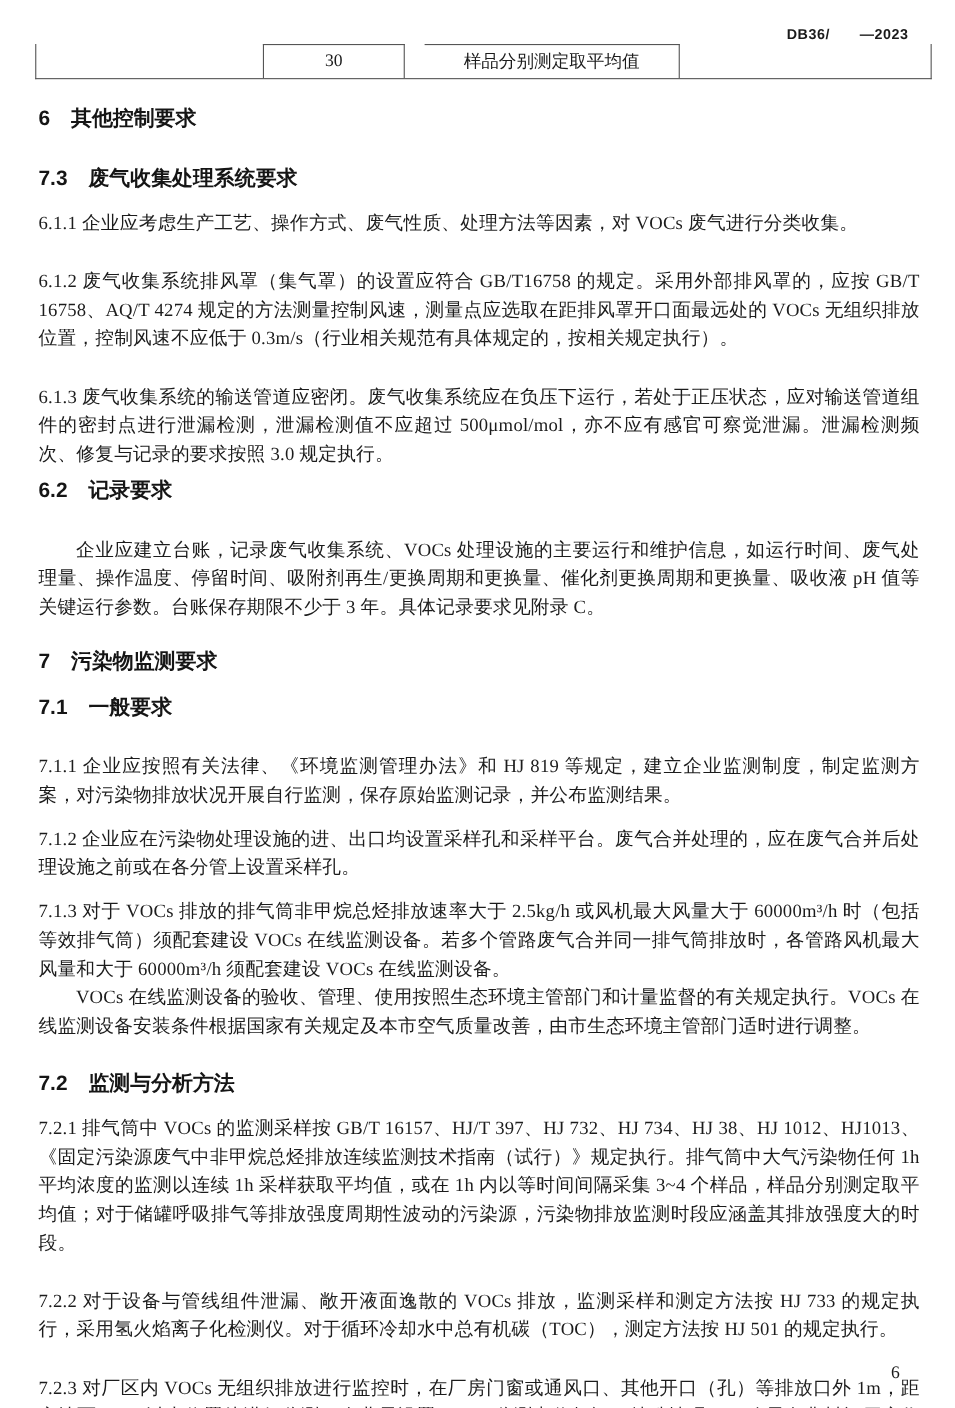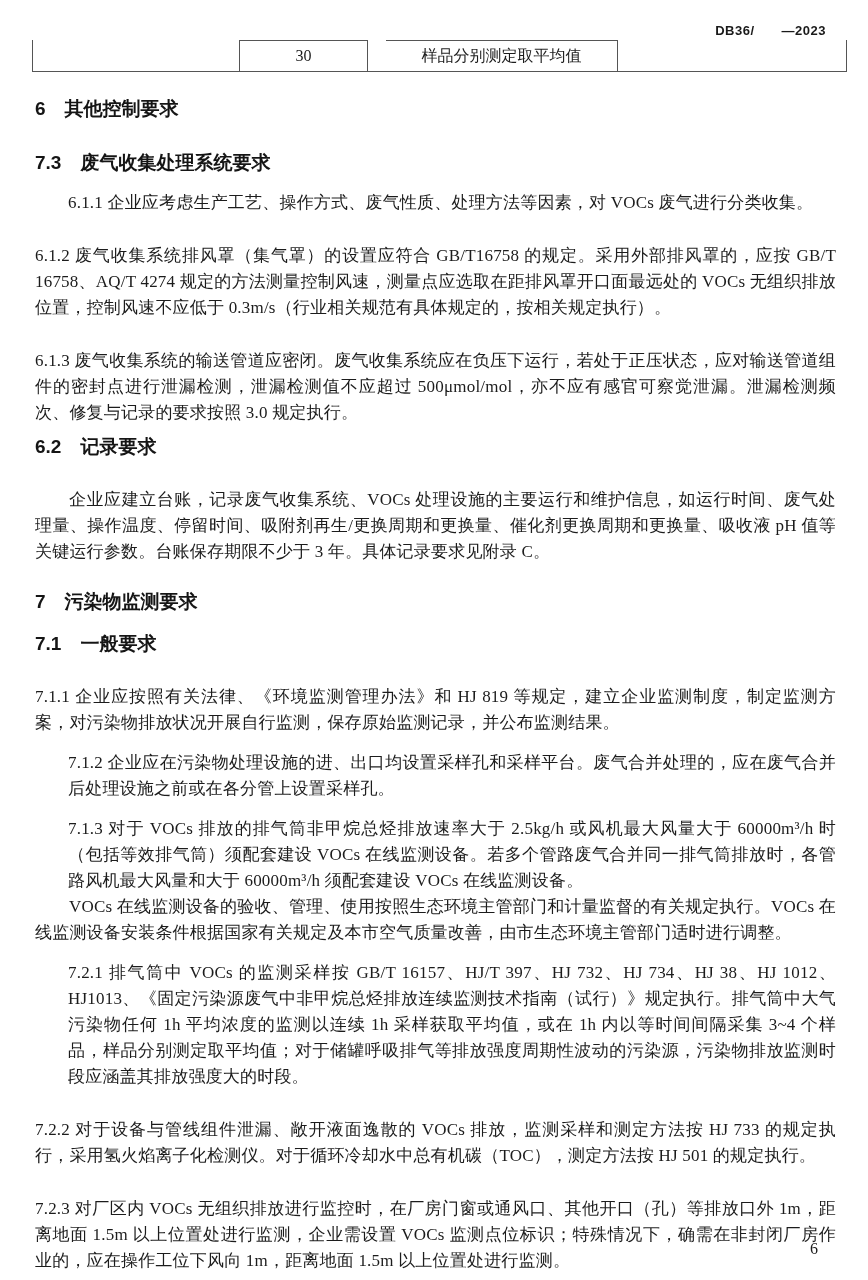--- a/index.html
+++ b/index.html
@@ -84,21 +84,21 @@
     margin: 0;
     text-align: justify;
     letter-spacing: 0.2px;
     color: #1c1c1c;
   }
   .indent { text-indent: 2em; }
 
   .mt0  { margin-top: 0; }
   .mt8  { margin-top: 8px; }
   .mt12 { margin-top: 27px; }
-  .mt14 { margin-top: 14px; margin-left: 33px; }
+  .mt14 { margin-top: 14px; }
   .mt16 { margin-top: 16px; }
   .mt24 { margin-top: 24px; }
   .mt28 { margin-top: 28px; }
 
   
   .page-num {
     position: absolute;
     top: 1240px;
     right: 50px;
     font-size: 16px;
@@ -124,20 +124,21 @@
     <p class="para mt12">6.1.2 废气收集系统排风罩（集气罩）的设置应符合 GB/T16758 的规定。采用外部排风罩的，应按 GB/T 16758、AQ/T 4274 规定的方法测量控制风速，测量点应选取在距排风罩开口面最远处的 VOCs 无组织排放位置，控制风速不应低于 0.3m/s（行业相关规范有具体规定的，按相关规定执行）。</p>
     <p class="para mt12">6.1.3 废气收集系统的输送管道应密闭。废气收集系统应在负压下运行，若处于正压状态，应对输送管道组件的密封点进行泄漏检测，泄漏检测值不应超过 500μmol/mol，亦不应有感官可察觉泄漏。泄漏检测频次、修复与记录的要求按照 3.0 规定执行。</p>
     <h3 class="h2 mt8">6.2　记录要求</h3>
     <p class="para indent mt12">企业应建立台账，记录废气收集系统、VOCs 处理设施的主要运行和维护信息，如运行时间、废气处理量、操作温度、停留时间、吸附剂再生/更换周期和更换量、催化剂更换周期和更换量、吸收液 pH 值等关键运行参数。台账保存期限不少于 3 年。具体记录要求见附录 C。</p>
     <h2 class="h1 mt24">7　污染物监测要求</h2>
     <h3 class="h2 mt16">7.1　一般要求</h3>
     <p class="para mt12">7.1.1 企业应按照有关法律、《环境监测管理办法》和 HJ 819 等规定，建立企业监测制度，制定监测方案，对污染物排放状况开展自行监测，保存原始监测记录，并公布监测结果。</p>
     <p class="para mt14">7.1.2 企业应在污染物处理设施的进、出口均设置采样孔和采样平台。废气合并处理的，应在废气合并后处理设施之前或在各分管上设置采样孔。</p>
     <p class="para mt14">7.1.3 对于 VOCs 排放的排气筒非甲烷总烃排放速率大于 2.5kg/h 或风机最大风量大于 60000m³/h 时（包括等效排气筒）须配套建设 VOCs 在线监测设备。若多个管路废气合并同一排气筒排放时，各管路风机最大风量和大于 60000m³/h 须配套建设 VOCs 在线监测设备。</p>
     <p class="para indent mt0">VOCs 在线监测设备的验收、管理、使用按照生态环境主管部门和计量监督的有关规定执行。VOCs 在线监测设备安装条件根据国家有关规定及本市空气质量改善，由市生态环境主管部门适时进行调整。</p>
+    <h3 class="h2 mt12">7.2　监测与分析方法</h3>
     <p class="para mt14">7.2.1 排气筒中 VOCs 的监测采样按 GB/T 16157、HJ/T 397、HJ 732、HJ 734、HJ 38、HJ 1012、HJ1013、《固定污染源废气中非甲烷总烃排放连续监测技术指南（试行）》规定执行。排气筒中大气污染物任何 1h 平均浓度的监测以连续 1h 采样获取平均值，或在 1h 内以等时间间隔采集 3~4 个样品，样品分别测定取平均值；对于储罐呼吸排气等排放强度周期性波动的污染源，污染物排放监测时段应涵盖其排放强度大的时段。</p>
     <p class="para mt12">7.2.2 对于设备与管线组件泄漏、敞开液面逸散的 VOCs 排放，监测采样和测定方法按 HJ 733 的规定执行，采用氢火焰离子化检测仪。对于循环冷却水中总有机碳（TOC），测定方法按 HJ 501 的规定执行。</p>
     <p class="para mt12">7.2.3 对厂区内 VOCs 无组织排放进行监控时，在厂房门窗或通风口、其他开口（孔）等排放口外 1m，距离地面 1.5m 以上位置处进行监测，企业需设置 VOCs 监测点位标识；特殊情况下，确需在非封闭厂房作业的，应在操作工位下风向 1m，距离地面 1.5m 以上位置处进行监测。</p>
     <p class="para mt14">7.2.4 对于厂区内无组织监测，非甲烷总烃任何 1h 平均浓度的监测以连续 1h 采样获取平均值，或在 1h</p>
   </div>
 
   <div class="page-num">6</div>
 
 </div>
 

